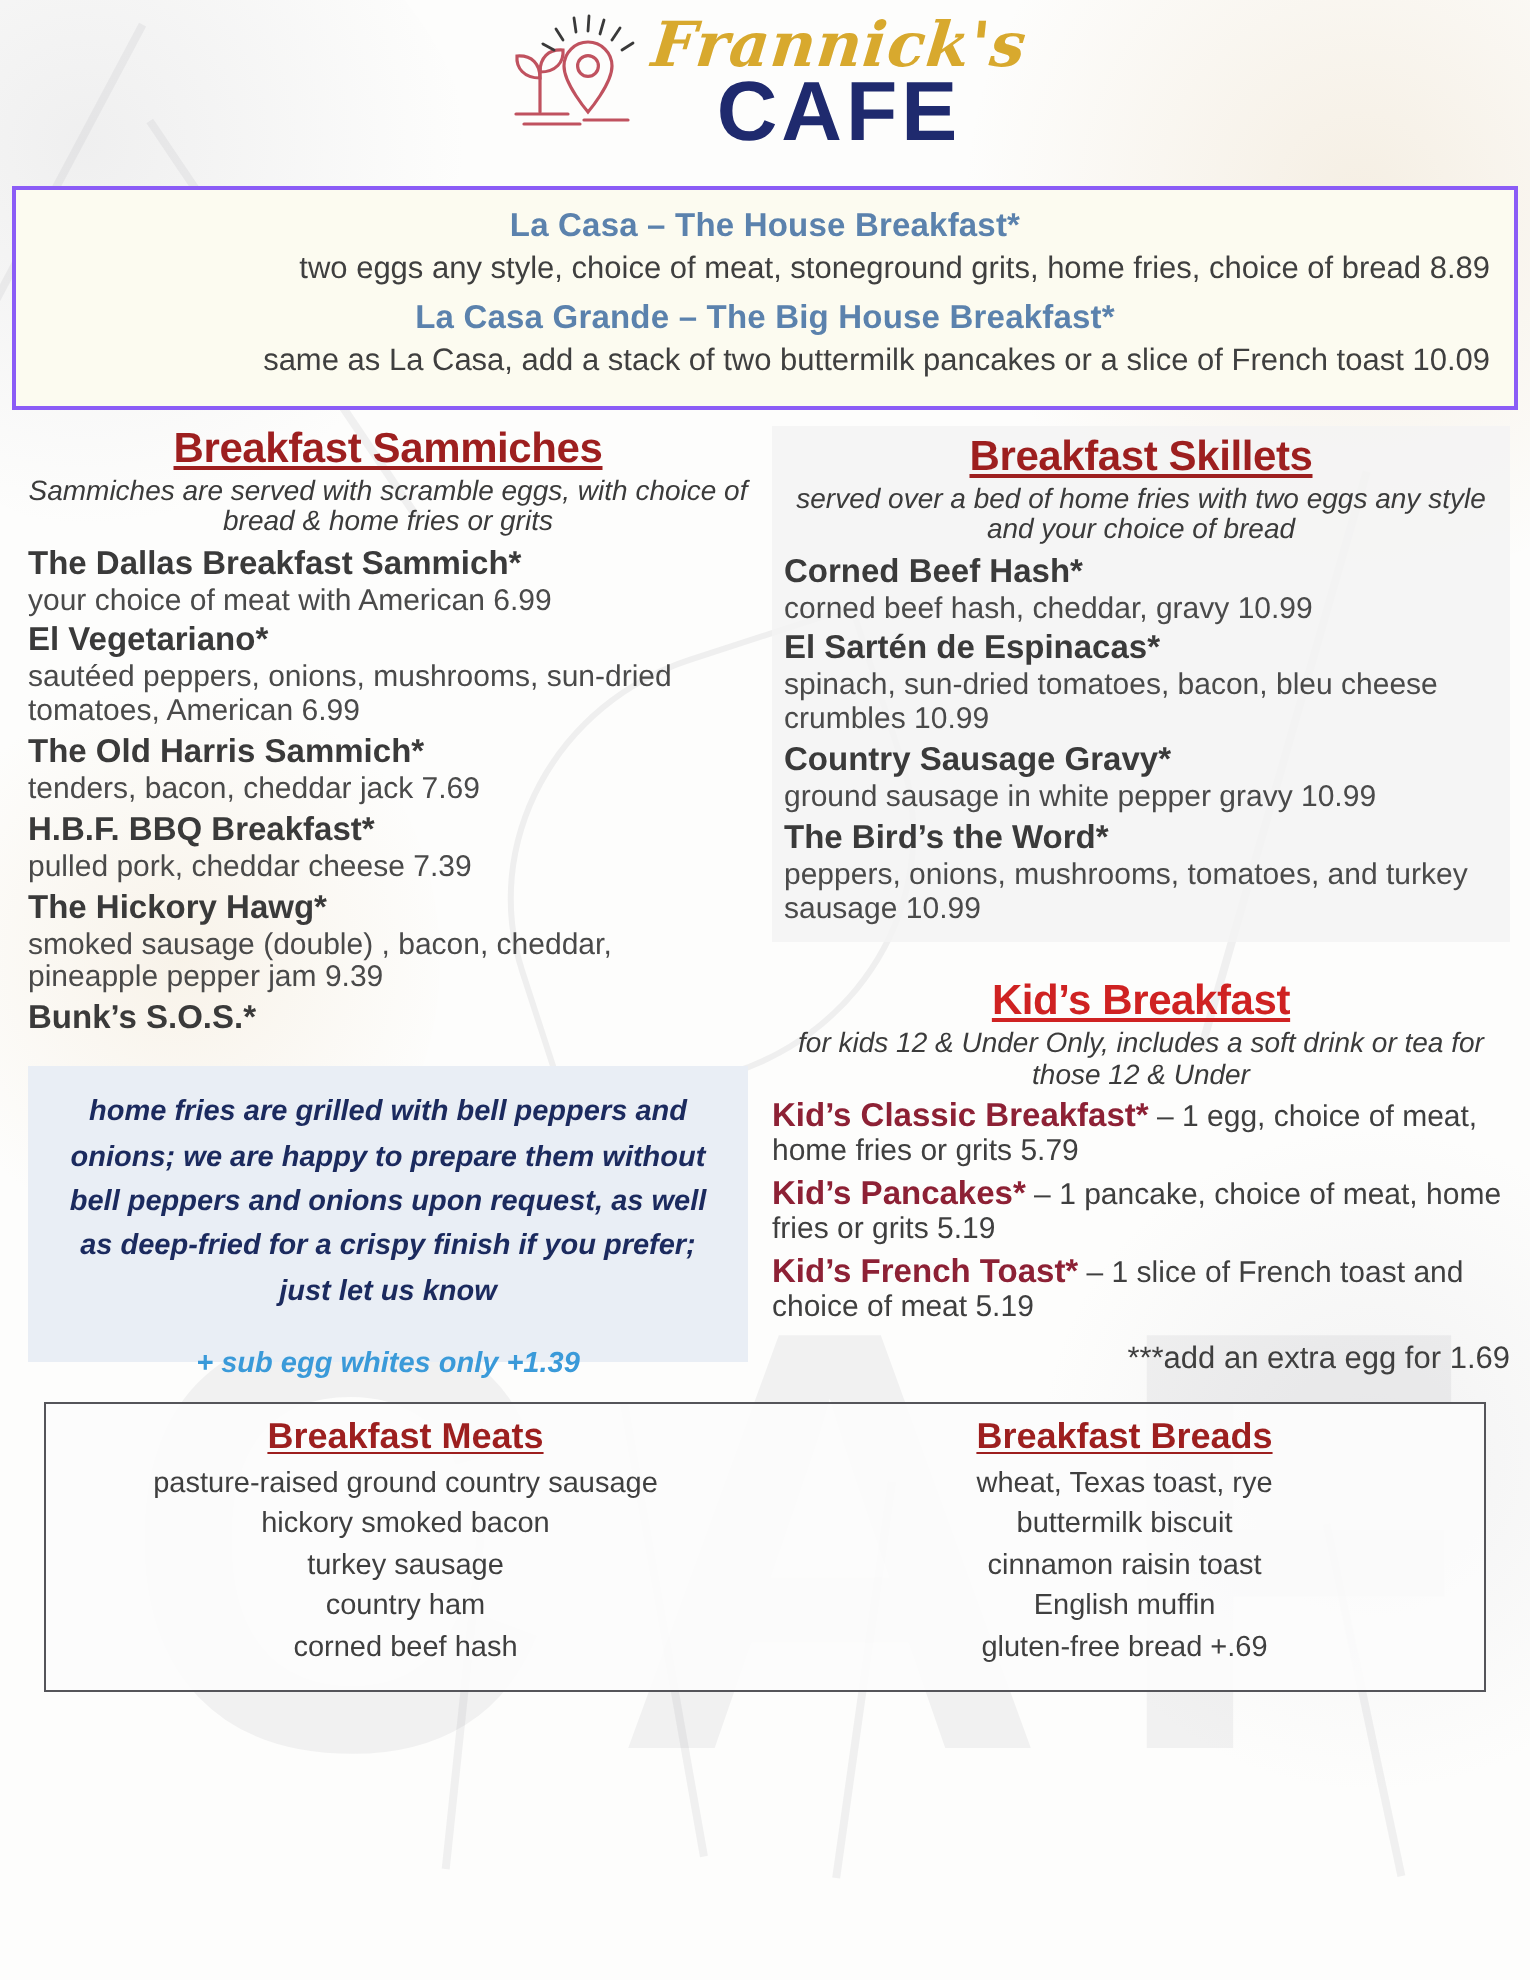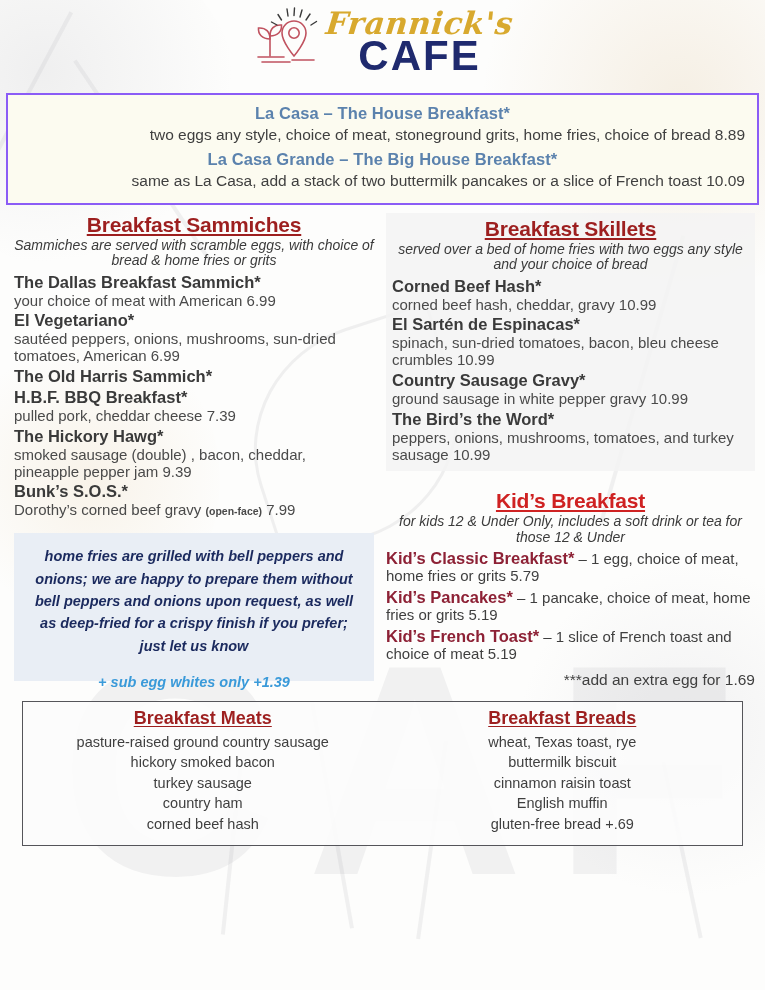--- a/index.html
+++ b/index.html
@@ -330,32 +330,32 @@
           <div class="item">
             <div class="item-name">The Dallas Breakfast Sammich*</div>
             <div class="item-desc">your choice of meat with American 6.99</div>
           </div>
           <div class="item">
             <div class="item-name">El Vegetariano*</div>
             <div class="item-desc">sautéed peppers, onions, mushrooms, sun-dried tomatoes, American  6.99</div>
           </div>
           <div class="item">
             <div class="item-name">The Old Harris Sammich*</div>
+            <div class="item-desc">tenders, bacon, cheddar jack 7.69</div>
           </div>
           <div class="item">
             <div class="item-name">H.B.F. BBQ Breakfast*</div>
             <div class="item-desc">pulled pork, cheddar cheese 7.39</div>
           </div>
           <div class="item">
             <div class="item-name">The Hickory Hawg*</div>
             <div class="item-desc">smoked sausage (double) , bacon, cheddar,  pineapple pepper jam    9.39</div>
           </div>
           <div class="item">
             <div class="item-name">Bunk’s S.O.S.*</div>
-            <div class="item-desc"><span>Dorothy’s corned beef gravy </span><span class="small-note">(open-face)</span><span> 7.99</span></div>
           </div>
         </div>
 
         <div class="infobox">
           <p>home fries are grilled with bell peppers and onions; we are happy to prepare them without bell peppers and onions upon request, as well as deep-fried for a crispy finish if you prefer;  just let us know</p>
           <p class="sub">+ sub egg whites only   +1.39</p>
         </div>
 
       </div>
 

